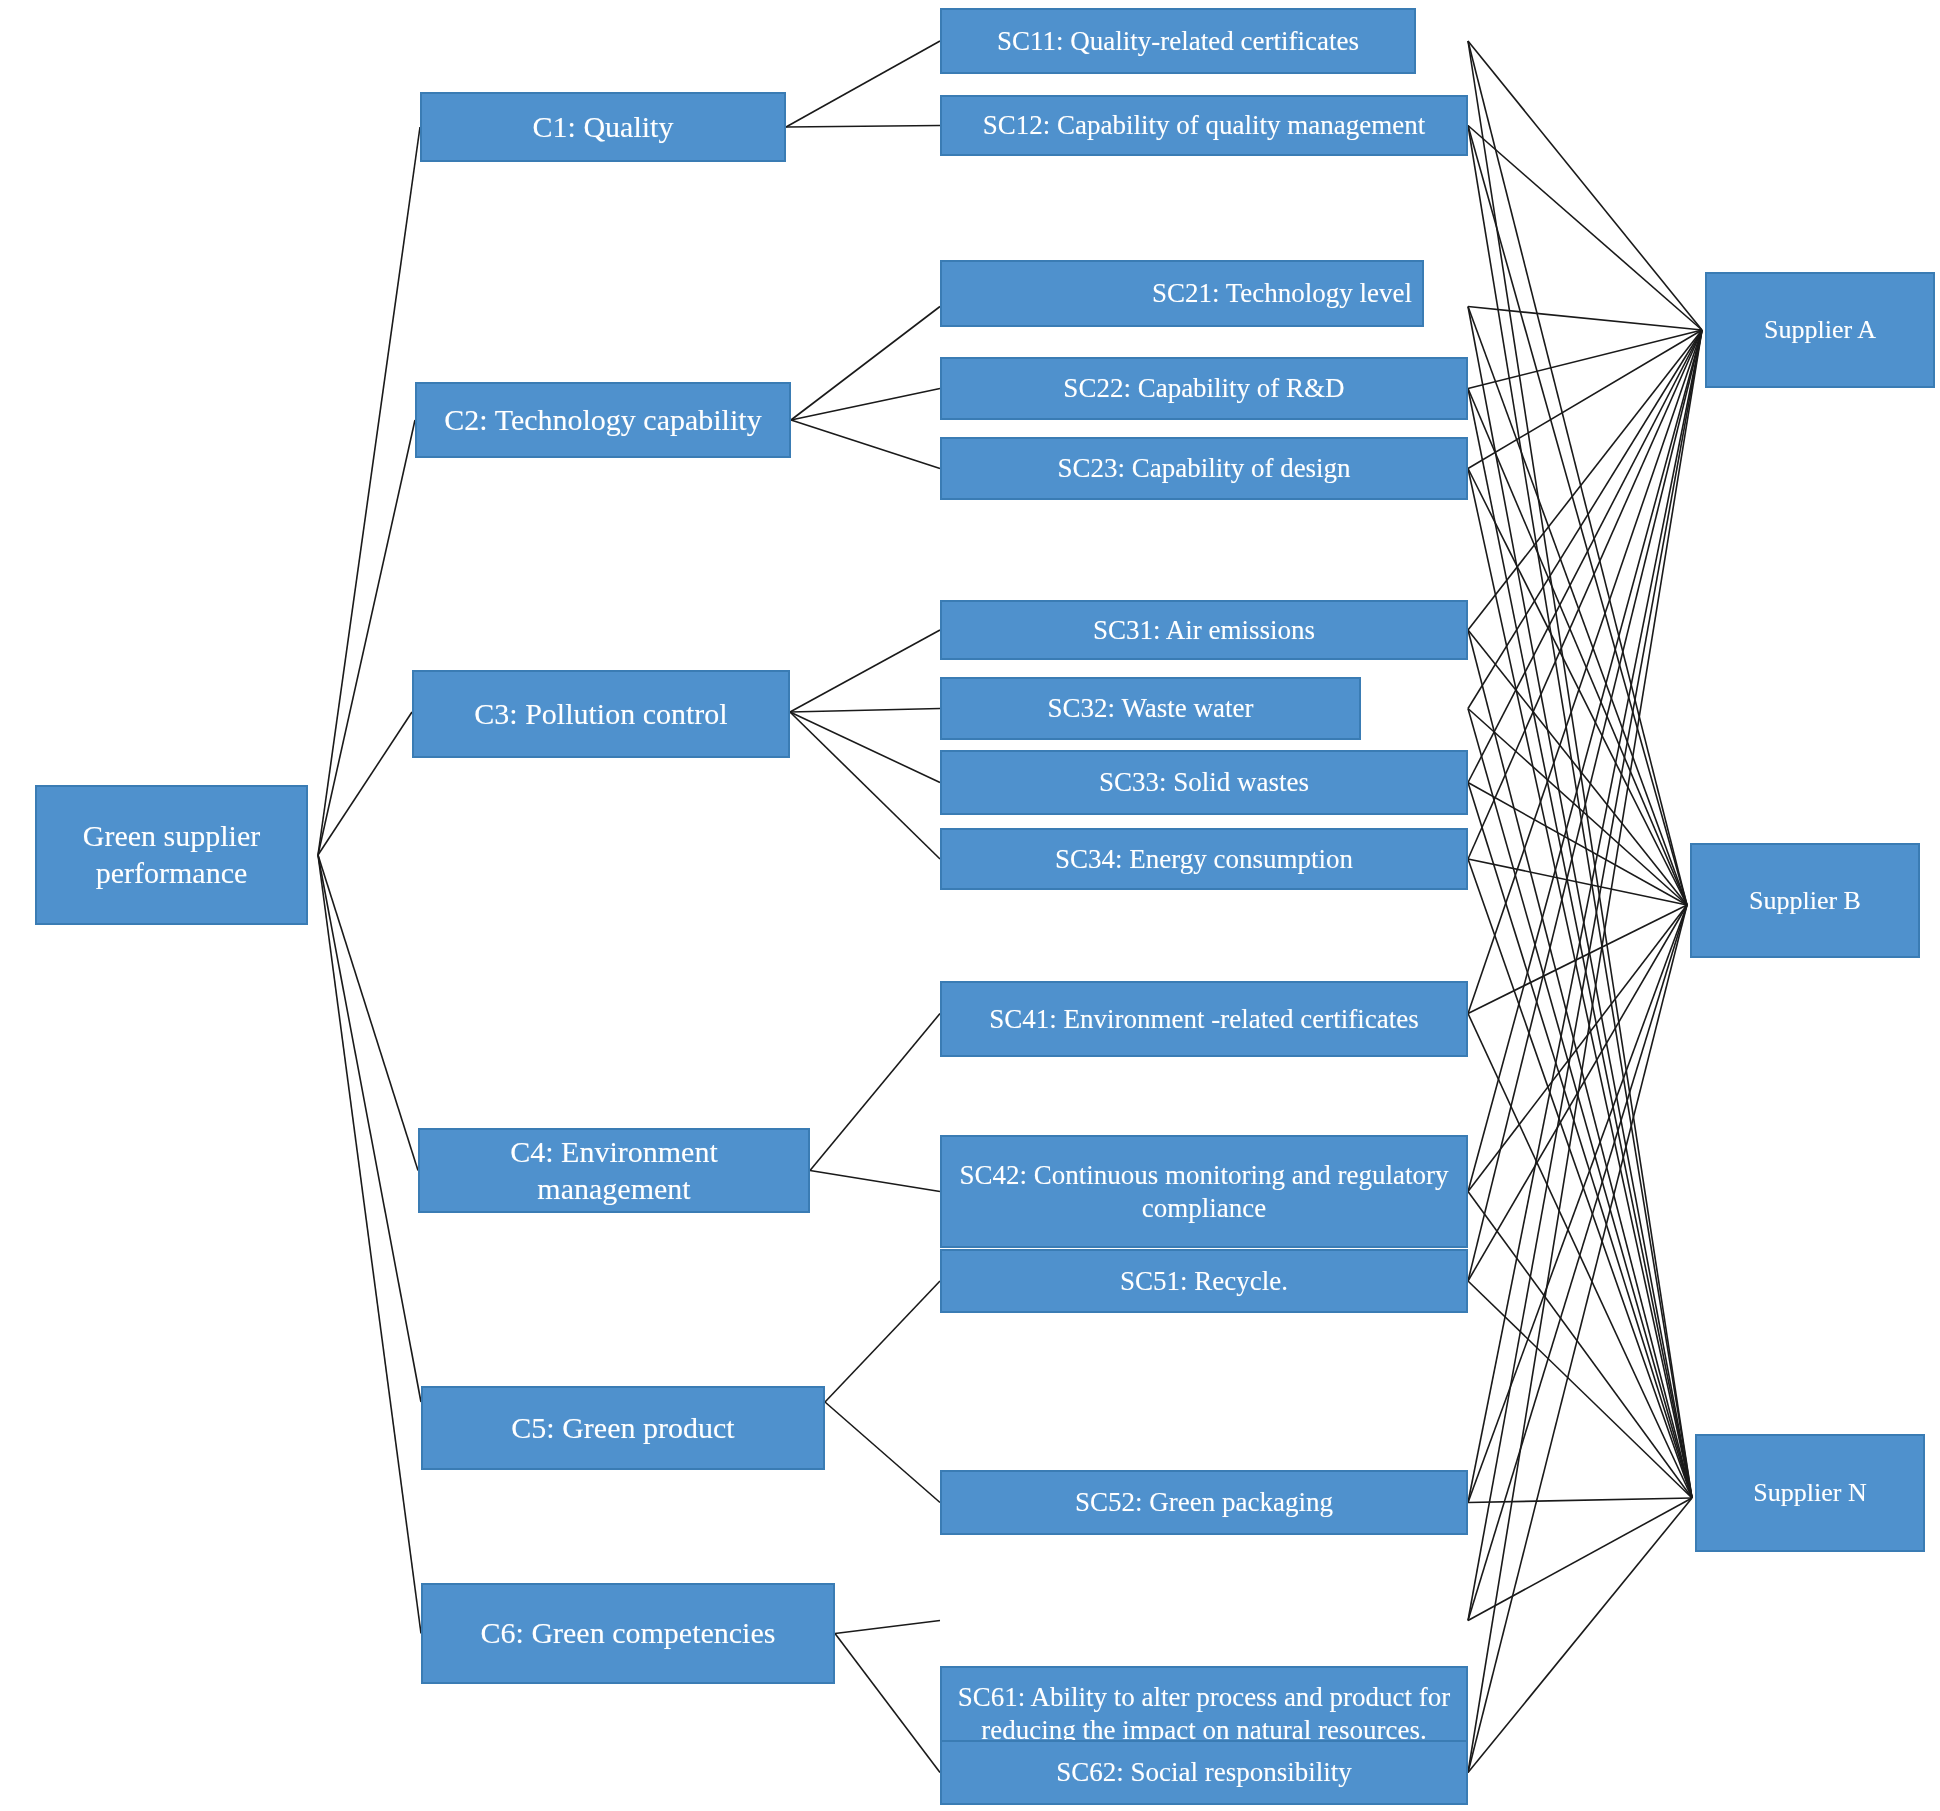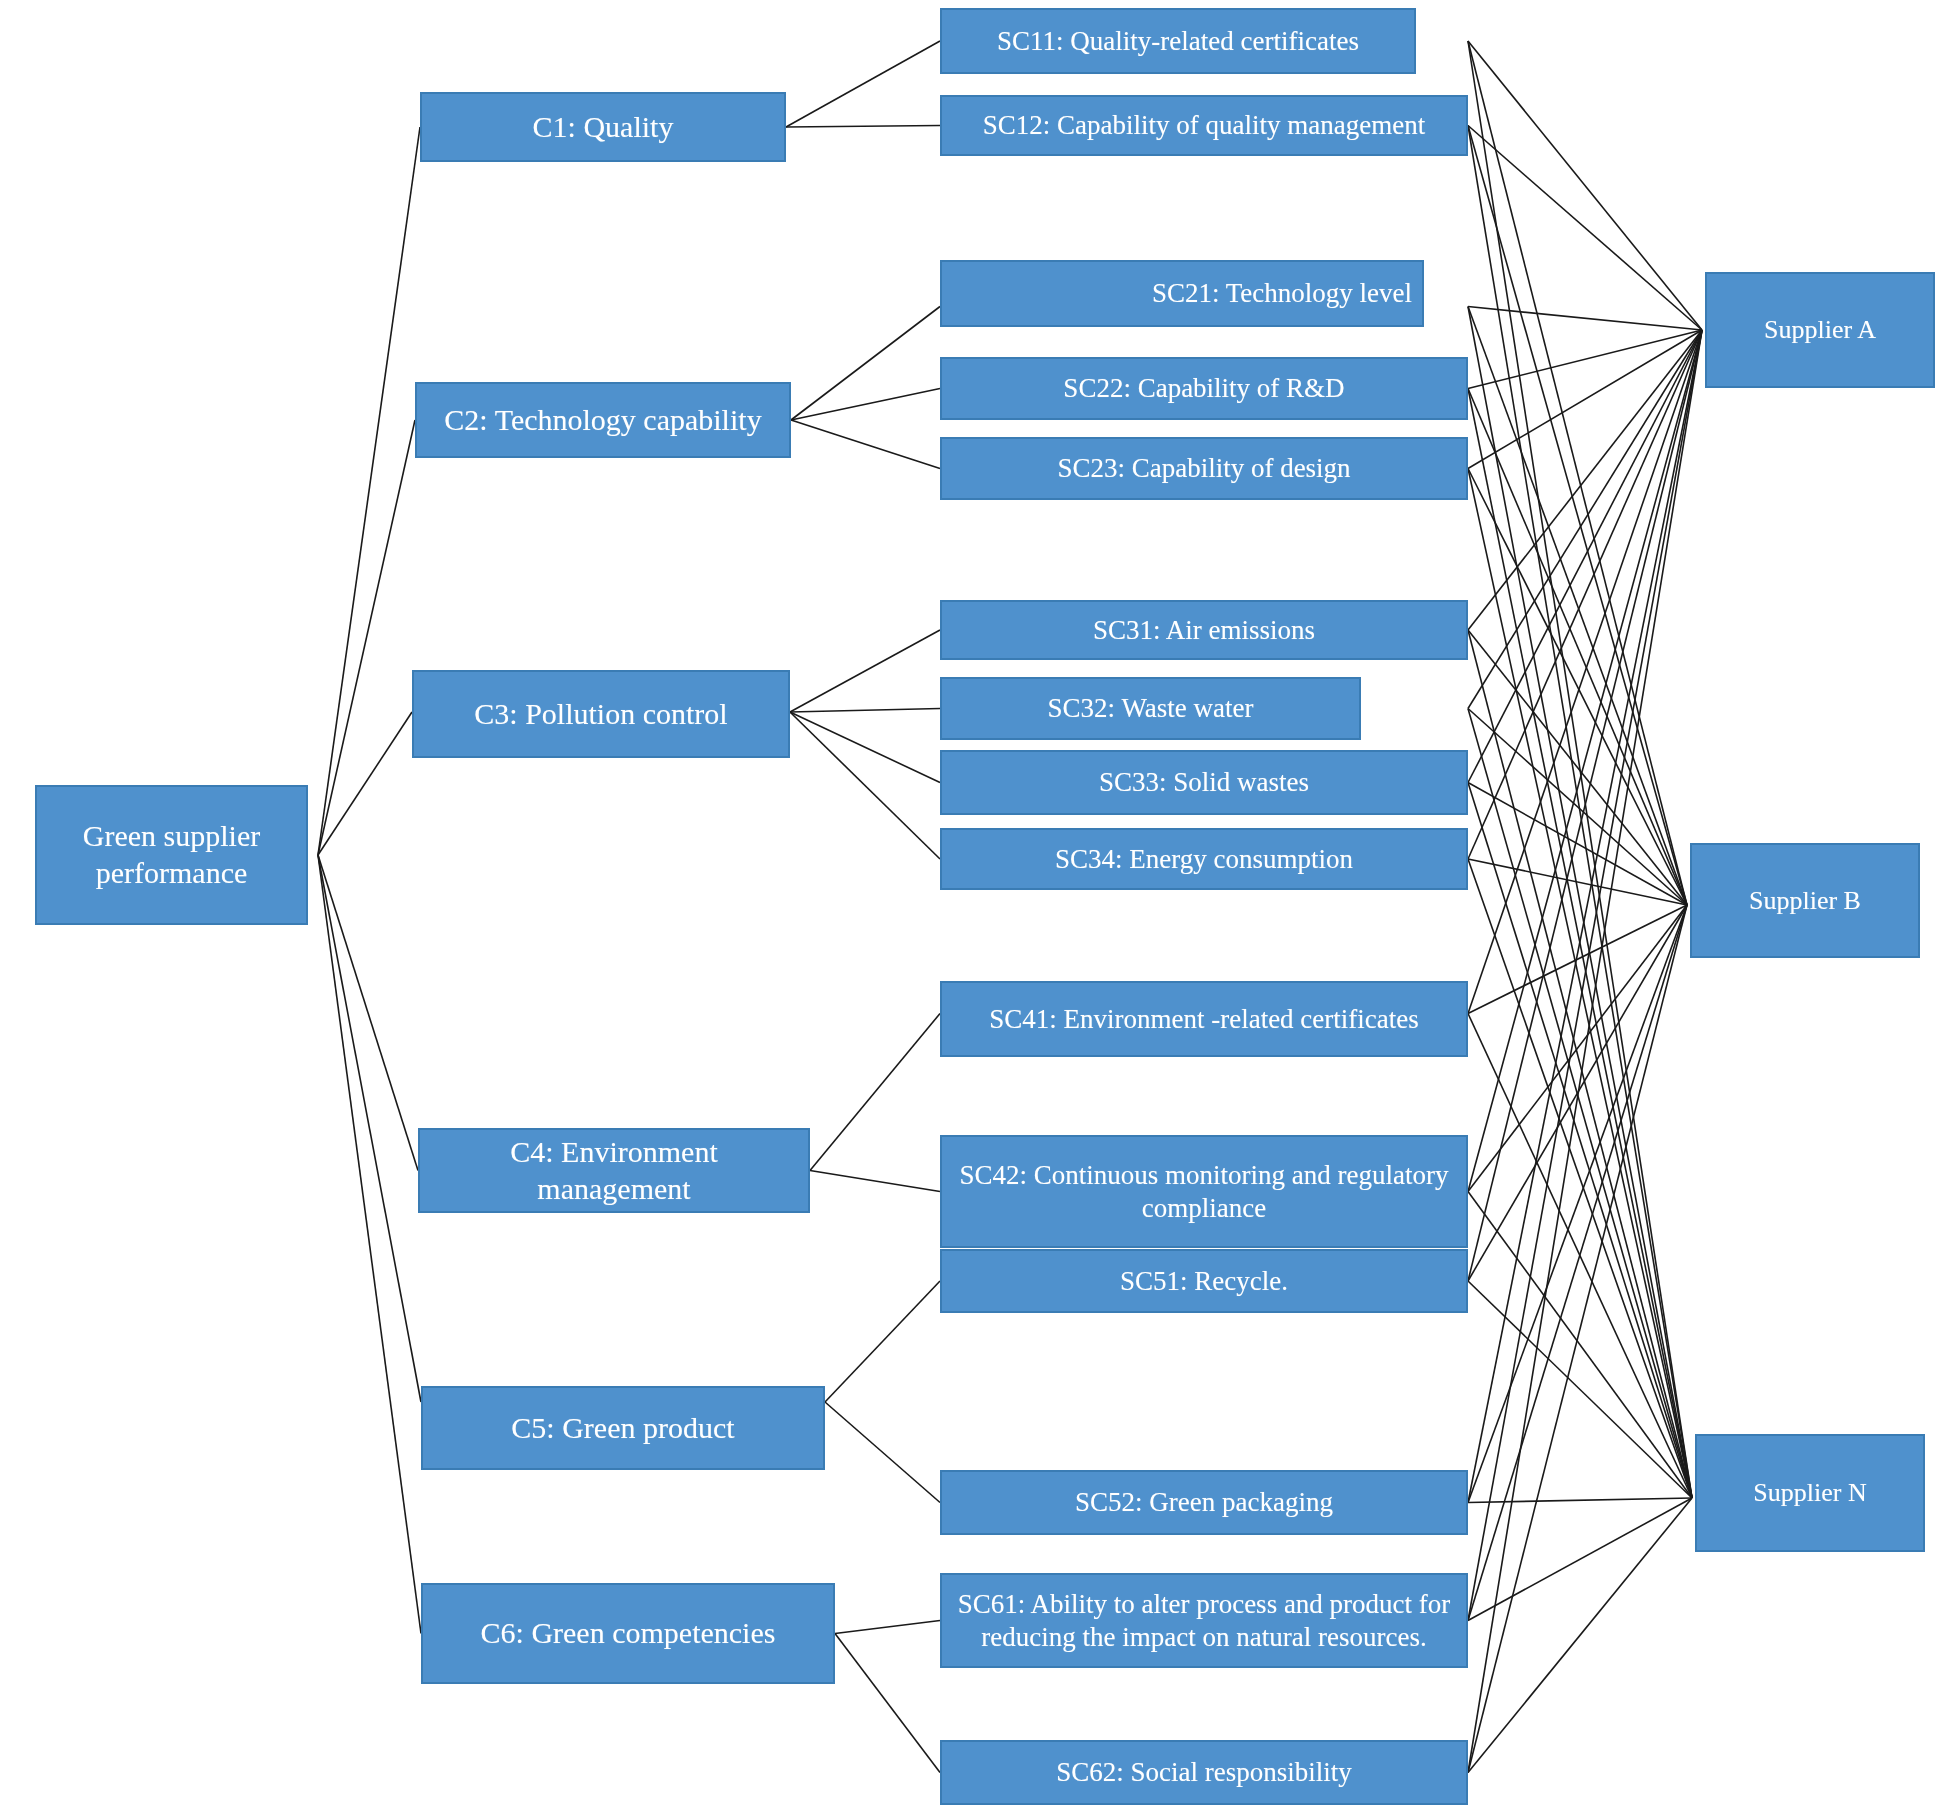--- a/index.html
+++ b/index.html
@@ -173,21 +173,21 @@
       </div>
       <div class="node subcrit-node" style="left: 940px; top: 1135px; width: 528px; height: 113px;">
         <span class="label">SC42: Continuous monitoring and regulatory compliance</span>
       </div>
       <div class="node subcrit-node" style="left: 940px; top: 1249px; width: 528px; height: 64px;">
         <span class="label">SC51: Recycle.</span>
       </div>
       <div class="node subcrit-node" style="left: 940px; top: 1470px; width: 528px; height: 65px;">
         <span class="label">SC52: Green packaging</span>
       </div>
-      <div class="node subcrit-node" style="left: 940px; top: 1573px; width: 528px; height: 95px;">
+      <div class="node subcrit-node" style="left: 940px; top: 1666px; width: 528px; height: 95px;">
         <span class="label">SC61: Ability to alter process and product for reducing the impact on natural resources.</span>
       </div>
       <div class="node subcrit-node" style="left: 940px; top: 1740px; width: 528px; height: 65px;">
         <span class="label">SC62: Social responsibility</span>
       </div>
       <div class="node alt-node" style="left: 1705px; top: 272px; width: 230px; height: 116px;">
         <span class="label">Supplier A</span>
       </div>
       <div class="node alt-node" style="left: 1690px; top: 843px; width: 230px; height: 115px;">
         <span class="label">Supplier B</span>

